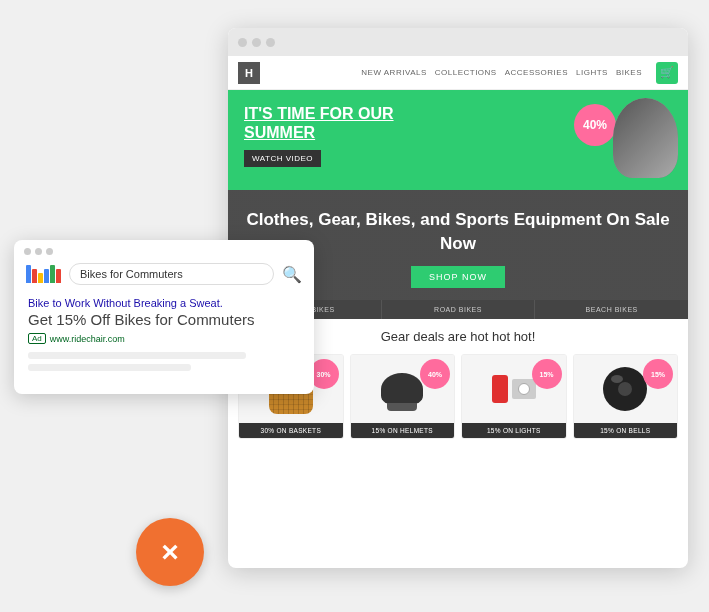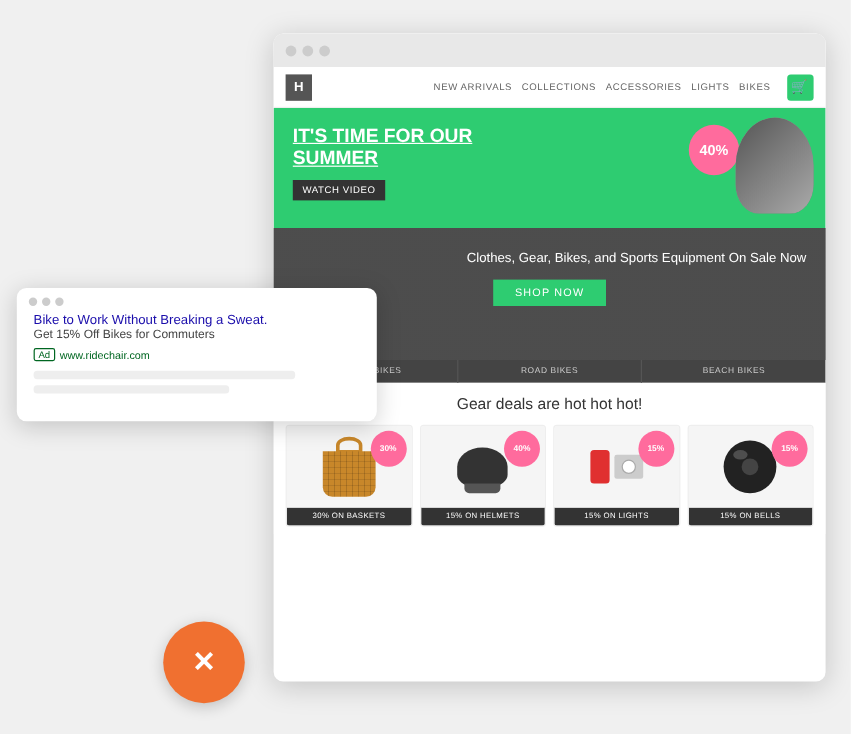--- a/index.html
+++ b/index.html
@@ -138,25 +138,24 @@
       position: absolute;
       top: 0; left: 0; right: 0; bottom: 0;
       background: linear-gradient(rgba(80,80,80,0.75), rgba(80,80,80,0.75));
       z-index: 0;
     }
     .second-banner-content {
       position: relative; z-index: 1;
     }
     .second-banner-title {
       color: #fff;
-      font-size: 11px;
-      font-weight: normal;
+      font-size: 17px;
+      font-weight: bold;
       line-height: 1.4;
       margin-bottom: 10px;
-      text-align: right;
     }
     .shop-now-btn {
       background: #2ecc71;
       color: #fff;
       border: none;
       padding: 6px 18px;
       font-size: 9px;
       letter-spacing: 1px;
       cursor: pointer;
       text-transform: uppercase;
@@ -390,21 +389,21 @@
     .ad-result {
       padding: 6px 14px 4px;
     }
     .ad-headline {
       color: #1a0dab;
       font-size: 11px;
       cursor: pointer;
     }
     .ad-description {
       color: #444;
-      font-size: 10px;
+      font-size: 15px;
       line-height: 1.4;
     }
     .ad-badge-row {
       display: flex; align-items: center; gap: 4px; margin-top: 3px;
     }
     .ad-badge {
       border: 1px solid #006621;
       color: #006621;
       font-size: 8px;
       padding: 0 3px;
@@ -550,20 +549,33 @@
 
 <div class="search-card">
   <div class="search-card-titlebar">
     <div class="search-dots">
       <div class="search-dot"></div>
       <div class="search-dot"></div>
       <div class="search-dot"></div>
     </div>
   </div>
 
+  <div class="search-bar-row">
+
+    <div class="google-logo-blocks">
+      <div class="gbar" style="height:18px;background:#4285F4;"></div>
+      <div class="gbar" style="height:14px;background:#EA4335;"></div>
+      <div class="gbar" style="height:10px;background:#FBBC05;"></div>
+      <div class="gbar" style="height:14px;background:#4285F4;"></div>
+      <div class="gbar" style="height:18px;background:#34A853;"></div>
+      <div class="gbar" style="height:14px;background:#EA4335;"></div>
+    </div>
+    <input class="search-input-box" type="text" value="Bikes for Commuters" style="">
+    <span class="search-icon-btn">🔍</span>
+  </div>
 
   <div class="ad-result">
     <div class="ad-headline">Bike to Work Without Breaking a Sweat.</div>
     <div class="ad-description">Get 15% Off Bikes for Commuters</div>
     <div class="ad-badge-row">
       <span class="ad-badge">Ad</span>
       <span class="ad-url">www.ridechair.com</span>
     </div>
   </div>
 

